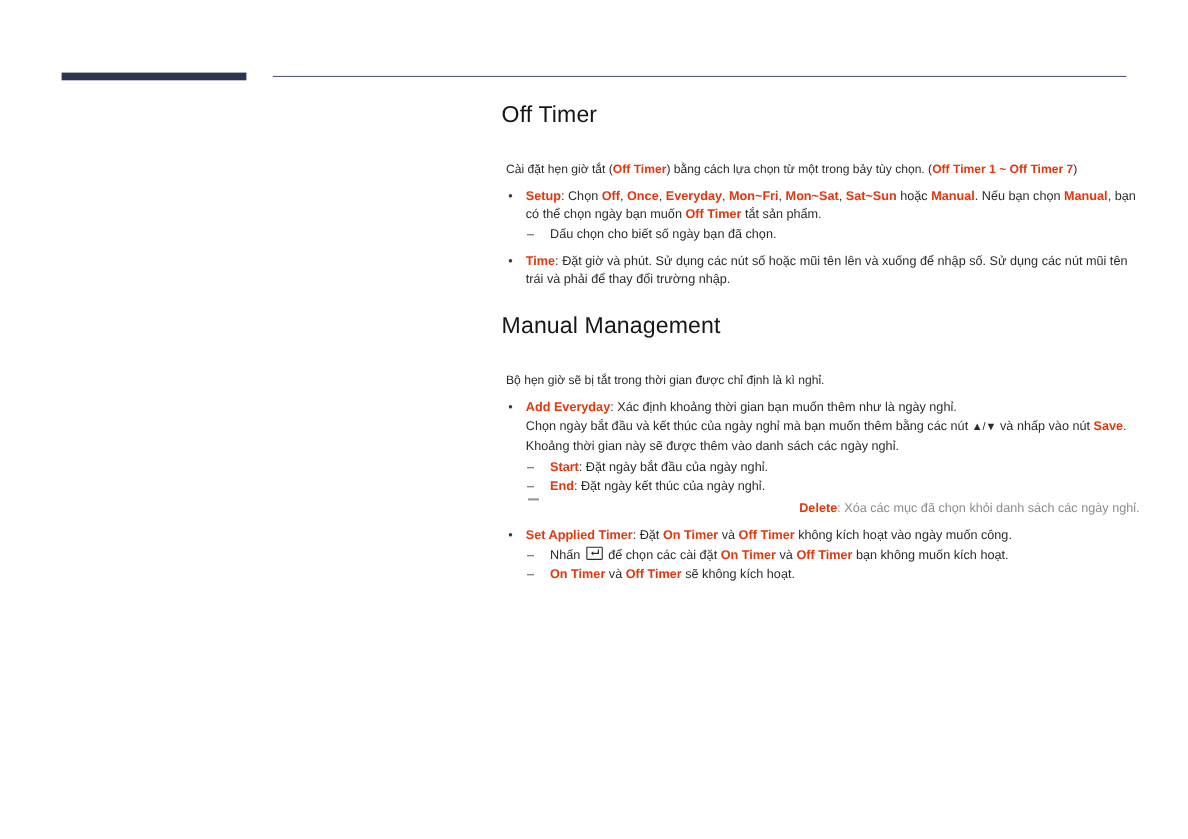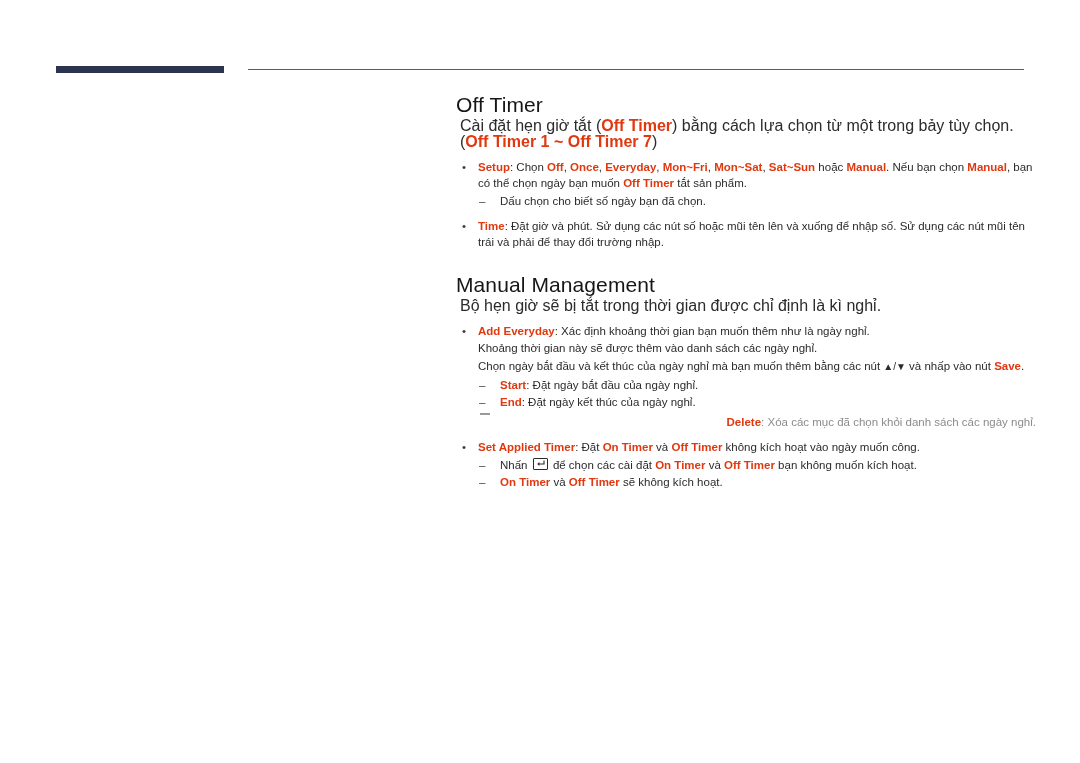--- a/index.html
+++ b/index.html
@@ -55,24 +55,24 @@
     letter-spacing: 0.1px;
     color: #161616;
     margin: 0;
     padding: 0;
     line-height: 26px;
   }
   .title-off-timer { margin-top: 2px; }
   .title-holiday { margin-top: 0px; }
 
   .intro {
-    font-size: 16px;
-    line-height: 16px;
-    color: #2b2b2b;
-    margin: 0 0 0 4px;
+    font-size: 11px;
+    line-height: 16px;
+    color: #2b2b2b;
+    margin: 28px 0 0 4px;
   }
 
   
   ul.l1 {
     list-style: none;
     margin: 9px 0 0 0;
     padding: 0;
   }
   ul.l1 > li {
     position: relative;
@@ -206,23 +206,23 @@
 
   <h1 class="section-title title-holiday">Manual Management</h1>
 
   <p class="intro">Bộ hẹn giờ sẽ bị tắt trong thời gian được chỉ định là kì nghỉ.</p>
 
   <ul class="l1">
 
     <li>
       <span class="dot">•</span><span class="hl">Add Everyday</span><span>: Xác định khoảng thời gian bạn muốn thêm như là ngày nghỉ.</span>
 
+      <div class="cont-line"><span>Chọn ngày bắt đầu và kết thúc của ngày nghỉ mà bạn muốn thêm bằng các nút </span><span class="arrow-glyph">▲/▼</span><span> và nhấp vào nút </span><span class="hl">Save</span><span>.</span></div>
+
       <div class="cont-line">Khoảng thời gian này sẽ được thêm vào danh sách các ngày nghỉ.</div>
-
-      <div class="cont-line"><span>Chọn ngày bắt đầu và kết thúc của ngày nghỉ mà bạn muốn thêm bằng các nút </span><span class="arrow-glyph">▲/▼</span><span> và nhấp vào nút </span><span class="hl">Save</span><span>.</span></div>
 
       <ul class="l2">
         <li>
           <span class="dash">–</span><span class="hl">Start</span><span>: Đặt ngày bắt đầu của ngày nghỉ.</span>
         </li>
         <li>
           <span class="dash">–</span><span class="hl">End</span><span>: Đặt ngày kết thúc của ngày nghỉ.</span>
         </li>
       </ul>
 

